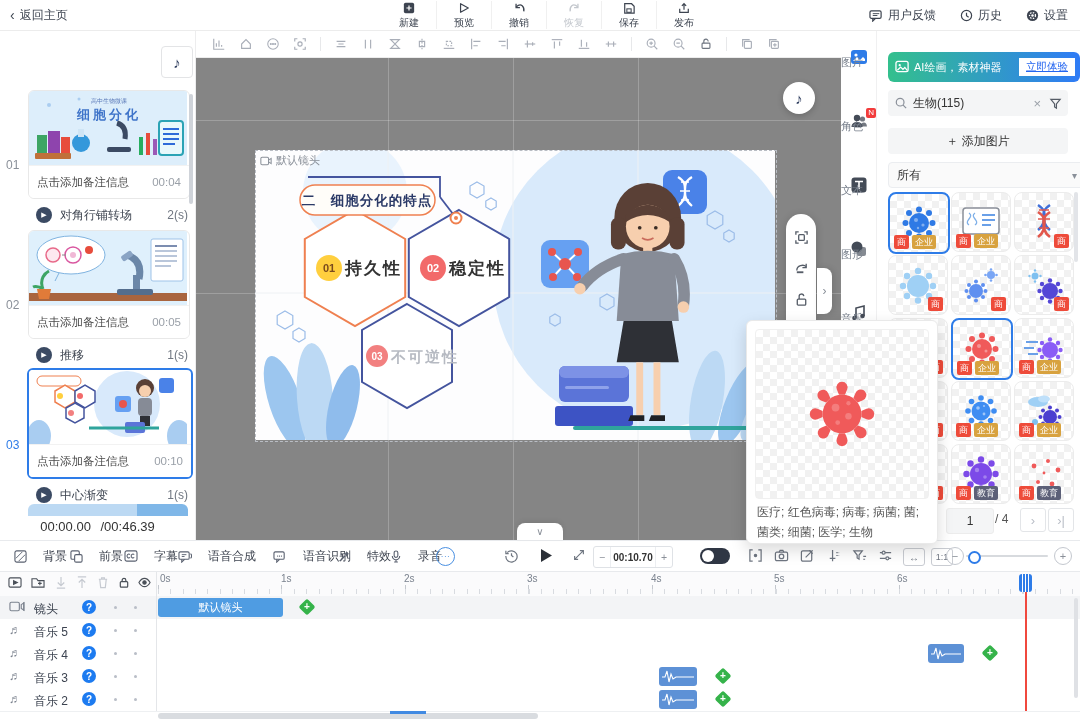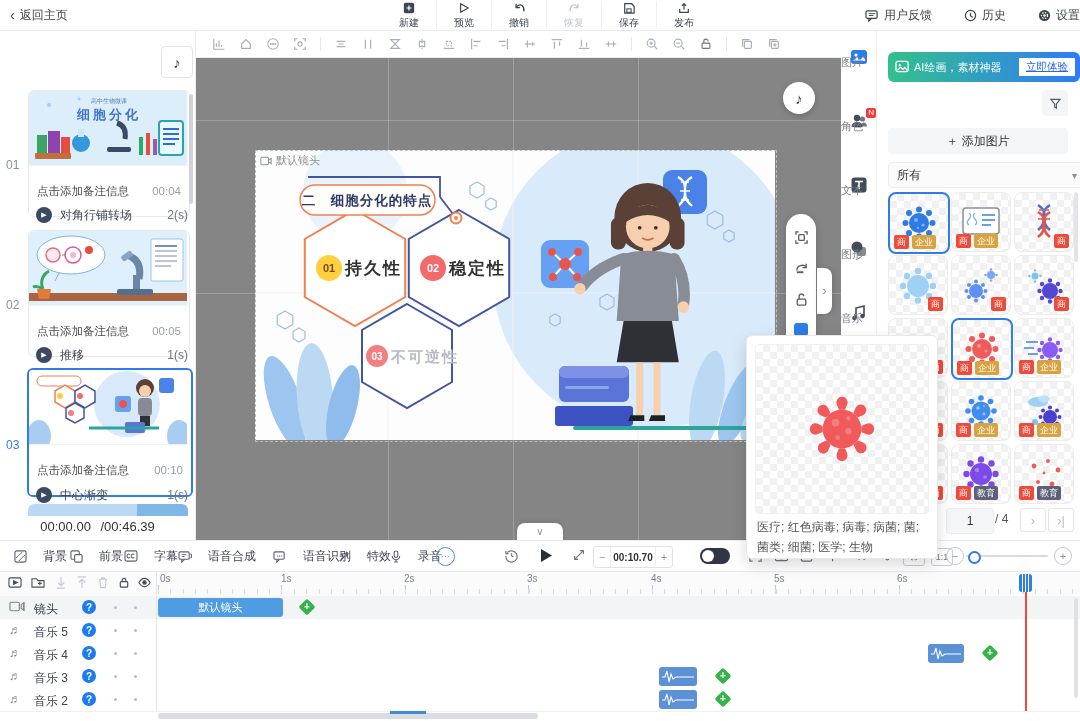--- a/index.html
+++ b/index.html
@@ -14,21 +14,21 @@
   .tbtn .tico{height:13px;display:flex;justify-content:center;color:#3d4450}
   .tbtn .tlab{font-size:10px;color:#3d4450;line-height:13px}
   .tbtn.dis .tico,.tbtn.dis .tlab{color:#c3c7cd}
   .trtxt{font-size:12px;color:#3d4450;display:flex;align-items:center;gap:5px;cursor:pointer}
   
   .sidebar{position:absolute;left:0;top:30px;width:195px;height:530px;background:#fff;border-right:1px solid #ededee}
   .newscene{position:absolute;left:10px;top:16px;width:144px;height:30px;background:#1664ff;color:#fff;border-radius:4px;font-size:13px;display:flex;align-items:center;justify-content:center;cursor:pointer}
   .musicbtn{position:absolute;left:161px;top:16px;width:30px;height:30px;border:1px solid #e3e4e6;border-radius:4px;display:flex;align-items:center;justify-content:center;color:#2b3a5c;font-size:15px;cursor:pointer}
   .scard{position:absolute;left:28px;width:160px;border:1px solid #e8e8e8;border-radius:6px;overflow:hidden;background:#fff;cursor:pointer}
   .scard.sel{border:2px solid #2e7ce8;left:27px;width:162px}
-  .scap{height:24px;background:#fff;border-top:1px solid #f2f2f2;display:flex;align-items:center;justify-content:space-between;padding:13px 8px;font-size:11.5px;color:#4a4a4a}
+  .scap{height:24px;background:#fff;border-top:1px solid #f2f2f2;display:flex;align-items:center;justify-content:space-between;padding:4px 8px;font-size:11.5px;color:#4a4a4a}
   .scap .dur{color:#9aa0a8}
   .snum{position:absolute;left:6px;font-size:12px;color:#8a9099}
   .trans{position:absolute;left:36px;width:152px;height:22px;display:flex;align-items:center;cursor:pointer}
   .trans .pcirc{width:16px;height:16px;border-radius:50%;background:#3b4a63;color:#fff;font-size:7px;display:flex;align-items:center;justify-content:center;margin-right:8px}
   .trans .tname{font-size:12px;color:#3d4450;flex:1}
   .trans .ttime{font-size:12px;color:#6f7681}
   .sscroll{position:absolute;left:189px;top:64px;width:4px;height:110px;background:#cfd3d9;border-radius:2px}
   
   .canvas{position:absolute;left:196px;top:30px;width:645px;height:530px;background:#858585;overflow:hidden}
   .ctoolbar{position:absolute;left:0;top:0;width:645px;height:27px;background:#fff;border-bottom:1px solid #ececec;display:flex;align-items:center;gap:13px;padding-left:16px;color:#a9aeb8;z-index:5}
@@ -61,21 +61,21 @@
   .tile.sel{border:2px solid #2e7ce8}
   .tile svg{position:absolute;left:9px;top:9px}
   .bdg{position:absolute;bottom:3px;height:14px;line-height:14px;font-size:9px;color:#fff;border-radius:2px;padding:0 3px}
   .b-shang{background:#ee4b3a}
   .b-qiye{background:#d8a23f}
   .b-jiaoyu{background:#5c6078}
   .pgin{position:absolute;left:69px;top:478px;width:42px;height:22px;background:#f4f5f6;border:1px solid #ececec;border-radius:3px;text-align:center;font-size:12px;color:#333;font-family:inherit}
   .pgbtn{position:absolute;top:478px;width:24px;height:22px;border:1px solid #e3e5e8;border-radius:3px;display:flex;align-items:center;justify-content:center;color:#b9bec7;font-size:13px;cursor:pointer}
   .pscroll{position:absolute;right:2px;top:162px;width:4px;height:70px;background:#e2e4e8;border-radius:2px}
   
-  .popup{position:absolute;left:746px;top:335px;width:190px;height:222px;background:#fff;border:1px solid #e9e9e9;border-radius:6px;box-shadow:0 6px 16px rgba(0,0,0,.15);z-index:45}
+  .popup{position:absolute;left:746px;top:320px;width:190px;height:222px;background:#fff;border:1px solid #e9e9e9;border-radius:6px;box-shadow:0 6px 16px rgba(0,0,0,.15);z-index:45}
   .popimg{position:absolute;left:8px;top:8px;width:172px;height:168px;border:1px solid #f0f0f0;border-radius:4px;display:flex;align-items:center;justify-content:center}
   .poptags{position:absolute;left:10px;top:182px;width:172px;font-size:12px;color:#555;line-height:1.65}
   
   .ctrlbar{position:absolute;left:0;top:540px;width:1080px;height:30px;background:#fff;border-top:1px solid #e8eaed;border-bottom:1px solid #e8eaed;z-index:30}
   .citem{position:absolute;top:0;height:30px;display:flex;align-items:center;gap:16px;font-size:12px;color:#3d434f;cursor:pointer}
   .citem svg{color:#5a6170}
   .gico{position:absolute;top:7px;color:#6f7681;cursor:pointer}
   .boxicon{position:absolute;top:7px;width:20px;height:16px;border:1px solid #c9ccd2;border-radius:3px;display:flex;align-items:center;justify-content:center;font-size:9px;color:#6f7681;cursor:pointer}
   .stepper{position:absolute;left:593px;top:5px;width:78px;height:20px;border:1px solid #dfe2e6;border-radius:3px;display:flex;font-size:10.5px;color:#333}
   .stepper .sbtn{width:16px;display:flex;align-items:center;justify-content:center;color:#8a9099;cursor:pointer}
@@ -165,21 +165,21 @@
       <div class="tbtn">
         <span class="tico">
             <svg width="12" height="12" viewBox="0 0 14 14">
               <path d="M7 9V2M4.5 4.5L7 2l2.5 2.5" fill="none" stroke="#3d4450" stroke-width="1.4"></path>
               <path d="M2 8v4h10V8" fill="none" stroke="#3d4450" stroke-width="1.4"></path>
             </svg>
           </span>
         <span class="tlab">发布</span>
       </div>
     </div>
-    <div class="flex" style="position:absolute;right:0;gap:32px">
+    <div class="flex" style="position:absolute;right:12px;gap:24px">
       <div class="trtxt">
         <span>
             <svg width="14" height="13" viewBox="0 0 15 14">
               <rect x="1" y="2" width="12" height="8" rx="1.5" fill="none" stroke="#3d4450" stroke-width="1.3"></rect>
               <path d="M4 10v3l3-3" fill="none" stroke="#3d4450" stroke-width="1.3"></path>
               <path d="M4 5h7M4 7h5" stroke="#3d4450" stroke-width="1"></path>
             </svg>
           </span>
         <span>用户反馈</span>
       </div>
@@ -659,20 +659,28 @@
   <section class="panel">
     <div class="aibanner">
       <svg width="15" height="14" viewBox="0 0 16 15">
           <rect x="1" y="1.5" width="13" height="11" rx="2" fill="none" stroke="#fff" stroke-width="1.4"></rect>
           <circle cx="5" cy="5.5" r="1.2" fill="#fff"></circle>
           <path d="M2.5 11l3.5-3.5 2.5 2.5 2-2 2.5 3" fill="none" stroke="#fff" stroke-width="1.3"></path>
         </svg>
       <span class="atit">AI绘画，素材神器</span>
       <span class="aicta">立即体验</span>
     </div>
+    <div class="searchbox">
+      <svg width="12" height="12" viewBox="0 0 14 14">
+          <circle cx="6" cy="6" r="4.5" fill="none" stroke="#8a9099" stroke-width="1.4"></circle>
+          <path d="M9.5 9.5L13 13" stroke="#8a9099" stroke-width="1.4"></path>
+        </svg>
+      <span style="flex:1;color:#333">生物(115)</span>
+      <span style="color:#9aa0a8;font-size:13px">×</span>
+    </div>
     <div class="filterbtn">
       <svg width="13" height="13" viewBox="0 0 14 14">
           <path d="M2 2.5h10l-4 5v4.5l-2-1.2V7.5z" fill="none" stroke="#555c66" stroke-width="1.3"></path>
         </svg>
     </div>
     <div class="addimg">＋ 添加图片</div>
     <div class="selectall">
       <span>所有</span>
       <span style="color:#8a9099;font-size:10px">▾</span>
     </div>

